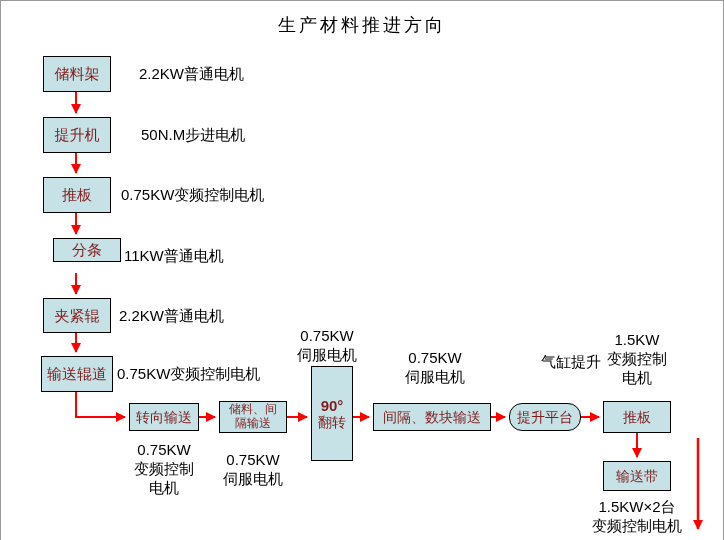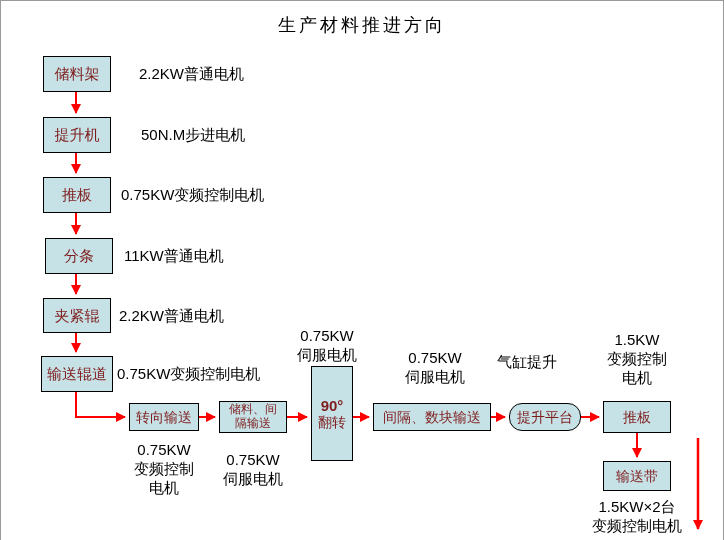--- a/index.html
+++ b/index.html
@@ -51,21 +51,21 @@
 
   <div class="box" style="left:42px;top:55px;width:68px;height:36px;">储料架</div>
   <div class="label" style="left:138px;top:64px;">2.2KW普通电机</div>
 
   <div class="box" style="left:42px;top:116px;width:68px;height:36px;">提升机</div>
   <div class="label" style="left:140px;top:125px;">50N.M步进电机</div>
 
   <div class="box" style="left:42px;top:176px;width:68px;height:36px;">推板</div>
   <div class="label" style="left:120px;top:185px;">0.75KW变频控制电机</div>
 
-  <div class="box" style="left:44px;top:237px;width:68px;height:36px;">分条</div>
+  <div class="box" style="left:52px;top:237px;width:68px;height:24px;">分条</div>
   <div class="label" style="left:123px;top:246px;">11KW普通电机</div>
 
   <div class="box" style="left:42px;top:297px;width:68px;height:35px;">夹紧辊</div>
   <div class="label" style="left:118px;top:306px;">2.2KW普通电机</div>
 
   <div class="box" style="left:40px;top:355px;width:72px;height:36px;">输送辊道</div>
   <div class="label" style="left:116px;top:364px;">0.75KW变频控制电机</div>
 
   <div class="box mid" style="left:128px;top:402px;width:70px;height:28px;">转向输送</div>
   <div class="label center" style="left:120px;top:440px;width:86px;">0.75KW
@@ -80,21 +80,21 @@
   <div class="box mid tall" style="left:310px;top:365px;width:42px;height:95px;"><span class="box-label">90°
 翻转</span></div>
   <div class="label center" style="left:286px;top:326px;width:80px;">0.75KW
 伺服电机</div>
 
   <div class="box mid" style="left:372px;top:402px;width:118px;height:28px;">间隔、数块输送</div>
   <div class="label center" style="left:392px;top:348px;width:84px;">0.75KW
 伺服电机</div>
 
   <div class="box mid" style="left:508px;top:402px;width:72px;height:28px;border-radius:13px;">提升平台</div>
-  <div class="label center" style="left:480px;top:352px;width:76px;text-align:right;">气缸提升</div>
+  <div class="label center" style="left:532px;top:352px;width:76px;">气缸提升</div>
 
   <div class="box mid" style="left:602px;top:400px;width:68px;height:32px;">推板</div>
   <div class="label center" style="left:593px;top:330px;width:86px;">1.5KW
 变频控制
 电机</div>
 
   <div class="box mid" style="left:602px;top:460px;width:68px;height:30px;">输送带</div>
   <div class="label center" style="left:578px;top:497px;width:116px;">1.5KW×2台
 变频控制电机</div>
 

